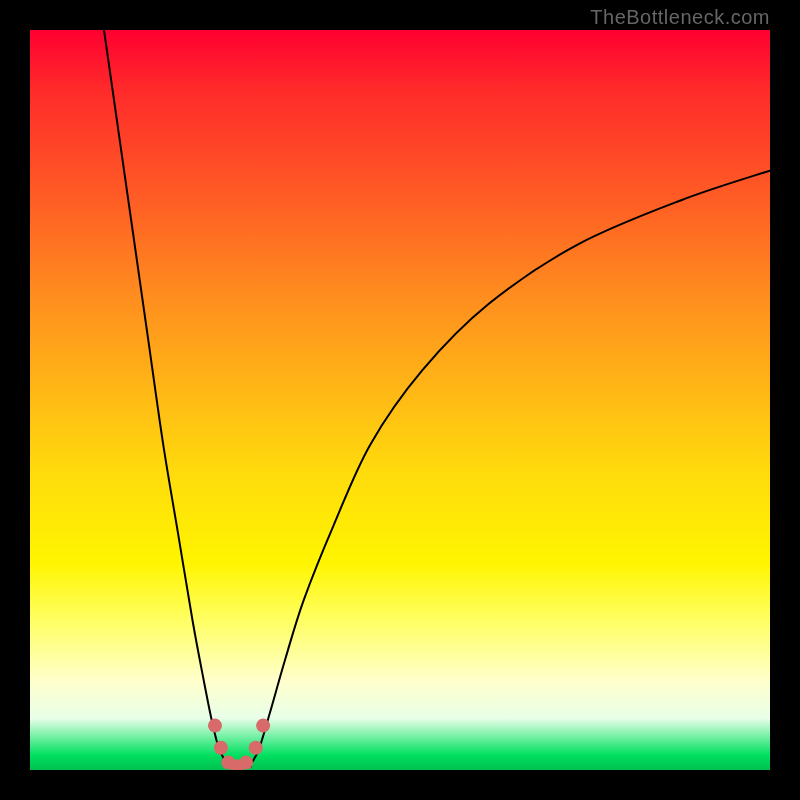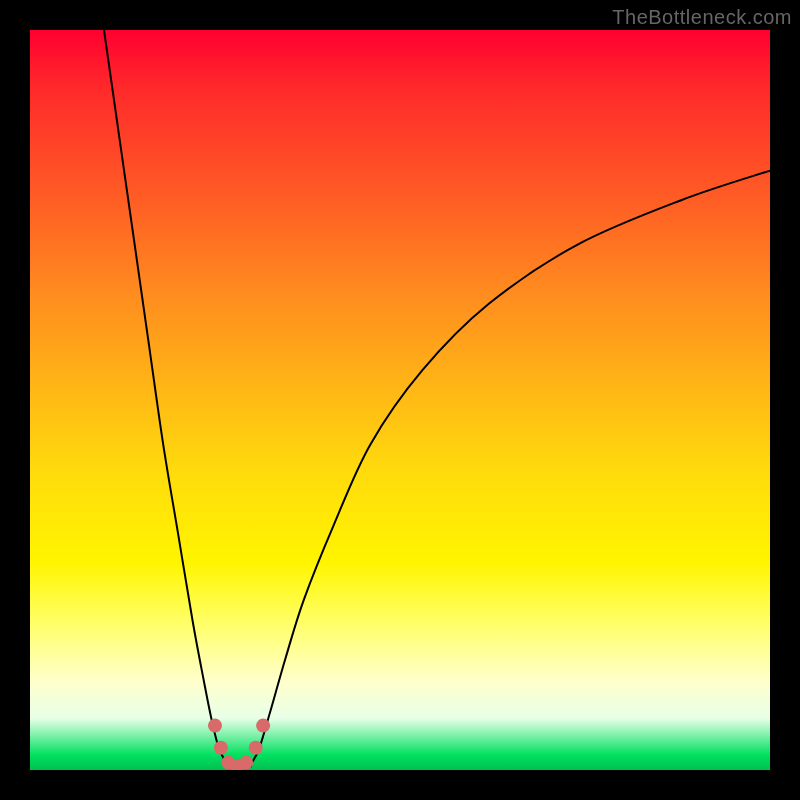--- a/index.html
+++ b/index.html
@@ -28,21 +28,21 @@
       #ffff66 80%,
       #ffffcc 88%,
       #e8ffe8 93%,
       #00e060 98%,
       #00c050 100%
     );
   }
   .watermark {
     position: absolute;
     top: 6px;
-    right: 8px;
+    right: 30px;
     color: #666;
     font-size: 20px;
     font-weight: 500;
     letter-spacing: 0.5px;
     z-index: 10;
   }
   svg.plot {
     position: absolute;
     left: 30px;
     top: 30px;

